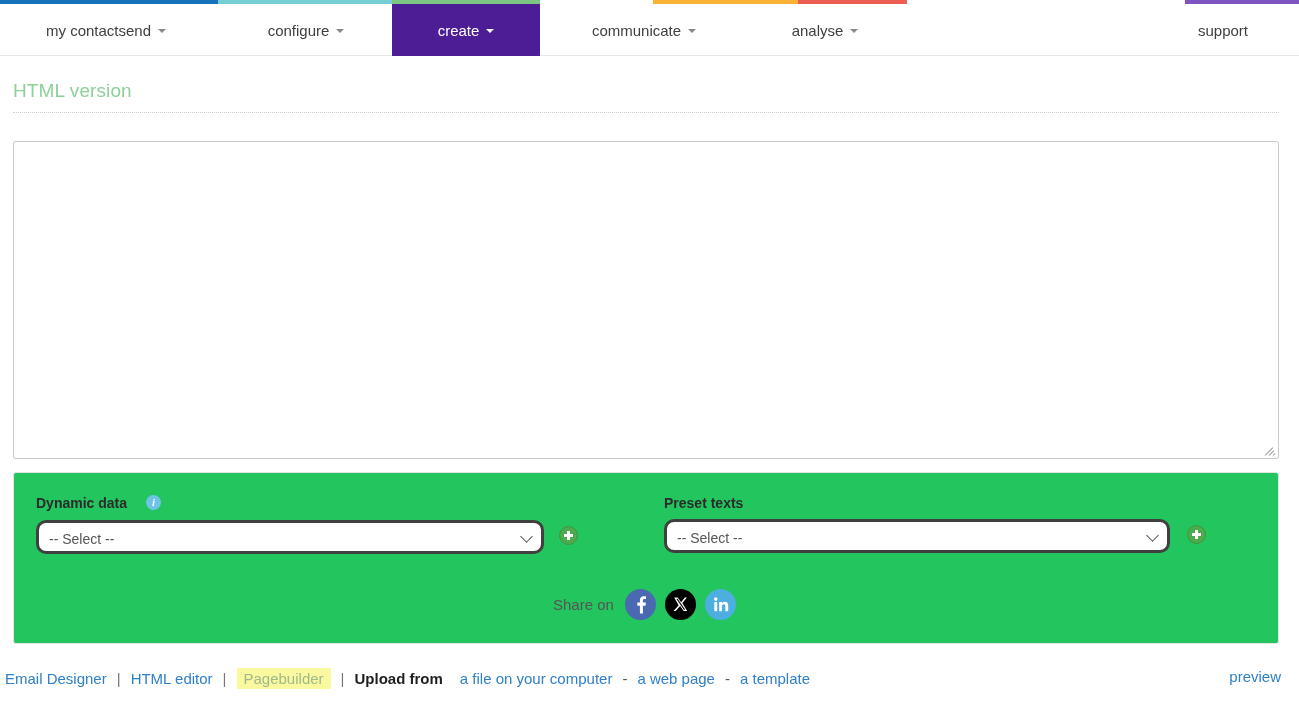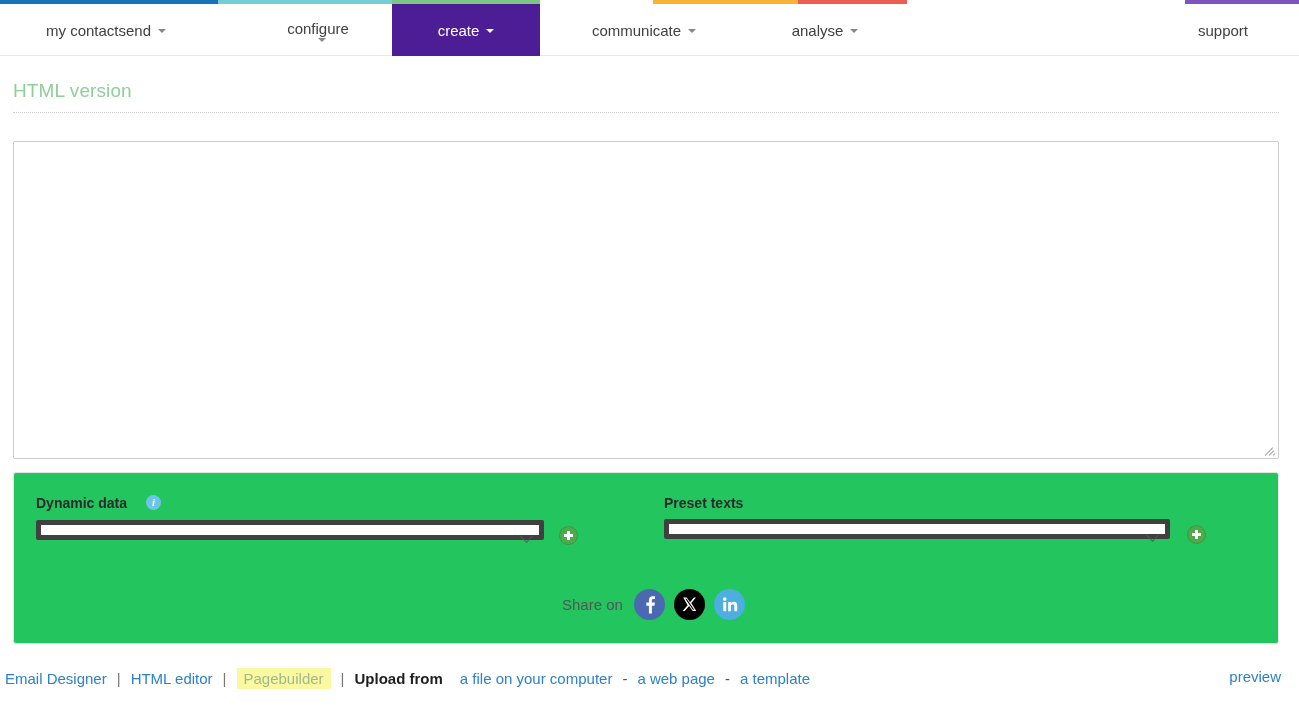--- a/index.html
+++ b/index.html
@@ -131,24 +131,24 @@
     font-style: italic;
     font-family: "Liberation Serif", serif;
     line-height: 15px;
     text-align: center;
     cursor: pointer;
   }
   #dd-info { left: 132px; top: 22px; }
 
   .select-box {
     position: absolute;
-    height: 20px;
-    background: #ffffff;
-    border: 5px solid #404040;
-    border-radius: 2px;
+    height: 34px;
+    background: #ffffff;
+    border: 3px solid #404040;
+    border-radius: 10px;
     font-size: 14px;
     color: #555555;
     padding: 0 26px 0 10px;
     line-height: 32px;
     cursor: pointer;
     appearance: none;
     -webkit-appearance: none;
     outline: none;
     font-family: "Liberation Sans", sans-serif;
     overflow: hidden;
@@ -186,21 +186,20 @@
   #dd-plus { left: 559px; top: 526px; }
   #pt-plus { left: 1187px; top: 525px; }
 
   
   #share-row {
     position: absolute;
     left: 553px; top: 589px;
     display: flex;
     align-items: center;
     gap: 9px;
-    margin-left: 9px;
   }
   #share-label {
     font-size: 15px;
     color: #555555;
     margin-right: 2px;
   }
   .social {
     width: 31px; height: 31px;
     border-radius: 50%;
     display: flex;
@@ -273,21 +272,21 @@
     <div class="strip-seg" style="position: absolute; left: 798px; width: 109px; background: rgb(236, 93, 82);"></div>
     <div class="strip-seg" style="position: absolute; left: 907px; width: 278px; background: rgb(255, 255, 255);"></div>
     <div class="strip-seg" style="position: absolute; left: 1185px; width: 114px; background: rgb(125, 84, 192);"></div>
   </div>
 
 <div id="navbar">
     <div class="nav-item" style="left: 18px; width: 176px;">
       <span class="nav-label">my contactsend</span>
       <span class="caret"></span>
     </div>
-    <div class="nav-item" style="left: 252px; width: 132px; flex-direction: column;">
+    <div class="nav-item" style="left: 240px; width: 132px;">
       <span class="nav-label">configure</span>
       <span class="caret"></span>
     </div>
     <div class="nav-item active" style="left: 392px; width: 148px;">
       <span class="nav-label">create</span>
       <span class="caret"></span>
     </div>
     <div class="nav-item" style="left: 568px; width: 152px;">
       <span class="nav-label">communicate</span>
       <span class="caret"></span>

